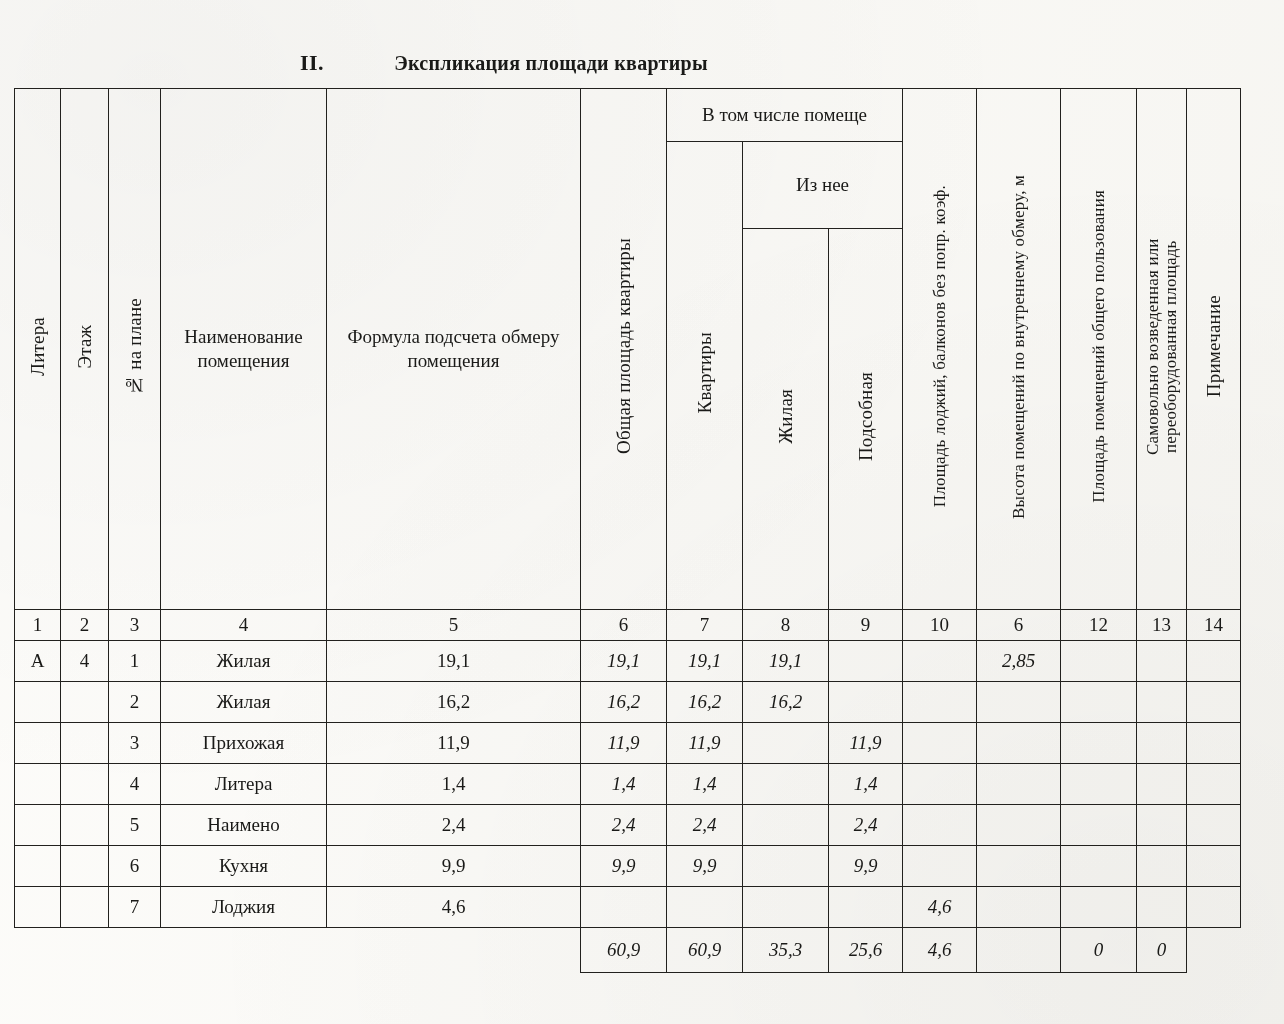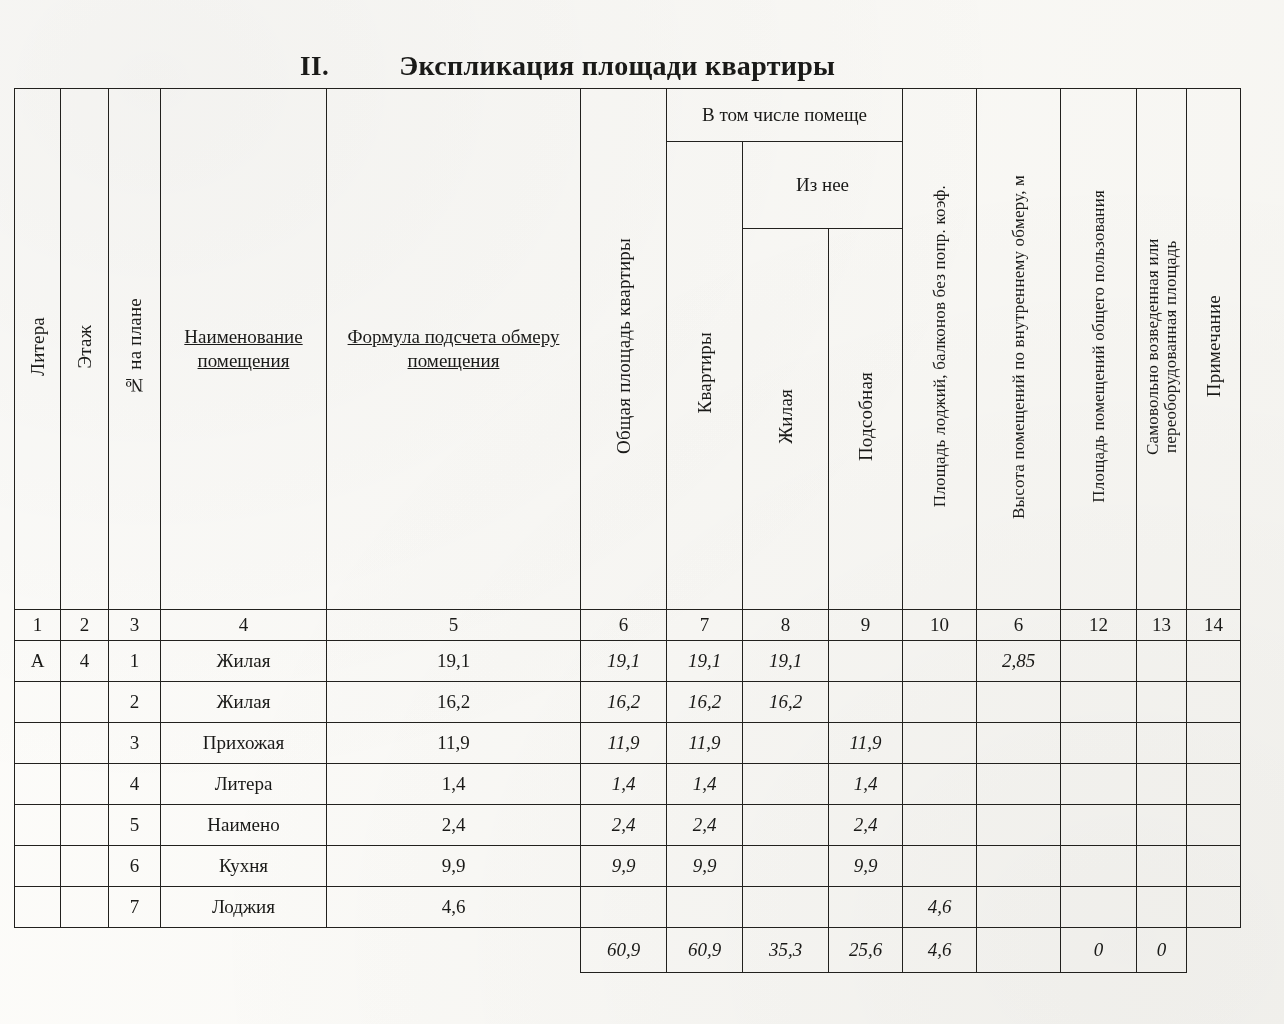--- a/index.html
+++ b/index.html
@@ -35,26 +35,26 @@
   .title-row {
     position: absolute;
     left: 300px;
     top: 50px;
     width: 700px;
     display: flex;
     align-items: baseline;
     gap: 70px;
   }
   .title-num {
-    font-size: 27px;
+    font-size: 22px;
     font-weight: bold;
     letter-spacing: 0.5px;
   }
   .title-text {
-    font-size: 28px;
+    font-size: 20px;
     font-weight: bold;
     letter-spacing: 0.3px;
   }
 
   .tbl-wrap {
     position: absolute;
     left: 14px;
     top: 88px;
     width: 1196px;
   }
@@ -87,21 +87,20 @@
     letter-spacing: 0.2px;
   }
   .vert.two span {
     white-space: normal;
     text-align: center;
     max-height: 360px;
   }
   .hdr-h {
     font-size: 21px;
     line-height: 1.25;
-    text-decoration: underline;
   }
   .numrow td {
     height: 30px;
     font-size: 19px;
     font-weight: bold;
   }
   .datarow td {
     height: 40px;
     font-size: 21px;
   }

